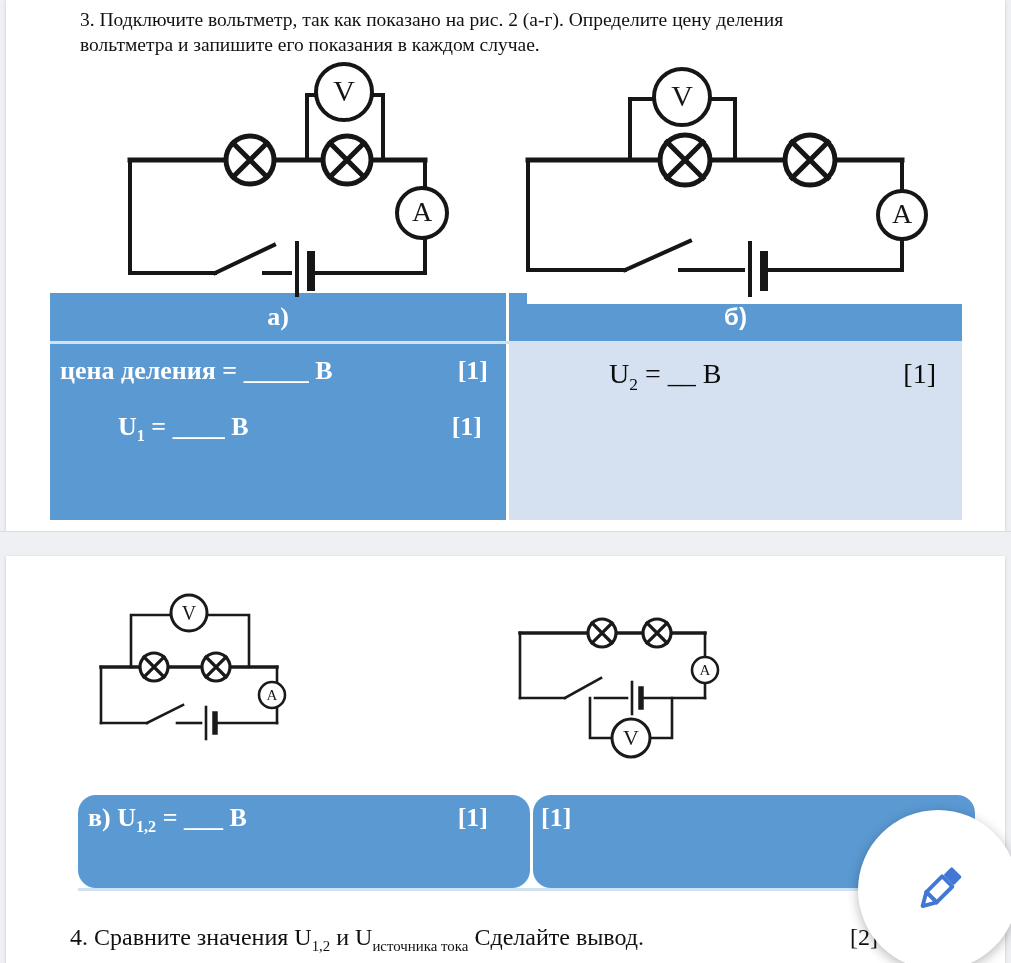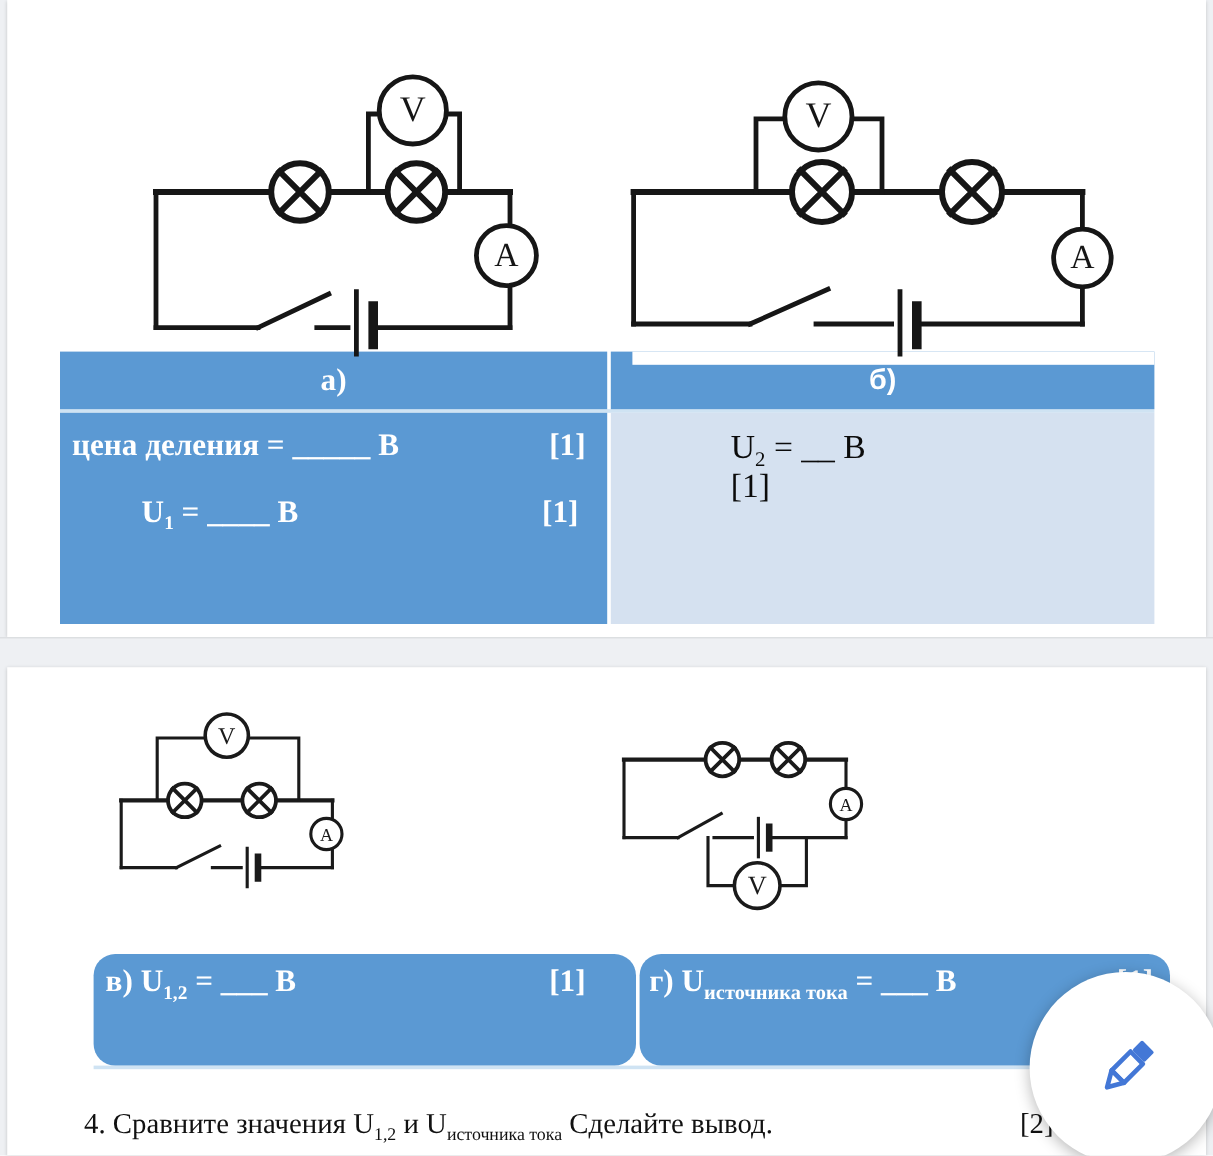--- a/index.html
+++ b/index.html
@@ -22,21 +22,21 @@
   .t1-hcell{background:#5b99d3;color:#fff;display:flex;align-items:center;justify-content:center;position:relative;}
   .t1-hcell.a{width:456px;font-size:26px;font-weight:bold;margin-right:3px;}
   .t1-hcell.b{flex:1;font-size:24px;font-weight:bold;font-family:"Liberation Sans","DejaVu Sans",sans-serif;}
   .hb-strip{position:absolute;left:18px;right:0;top:0;height:11px;background:#ffffff;}
   .t1-body{display:flex;height:176px;}
   .t1-cell-a{width:456px;background:#5b99d3;color:#fff;font-weight:bold;font-size:26px;margin-right:3px;padding:0;}
   .t1-cell-b{flex:1;background:#d5e1f0;color:#0b0b0b;font-size:28px;}
   .ansline{display:flex;align-items:baseline;text-align:right;}
   .t1-cell-a .l1{padding:12px 18px 0 10px;justify-content:space-between;}
   .t1-cell-a .l2{padding:26px 24px 0 68px;justify-content:space-between;}
-  .t1-cell-b .l1{padding:14px 26px 0 100px;justify-content:space-between;flex-direction:column;}
+  .t1-cell-b .l1{padding:14px 26px 0 100px;justify-content:space-between;}
   sub{font-size:62%;line-height:0;}
 
   
   .table2{position:absolute;left:72px;top:239px;width:897px;height:93px;display:flex;z-index:1;border-bottom:3px solid #cfe3f3;}
   .t2-cell{background:#5b99d3;color:#fff;font-weight:bold;font-size:26px;border-radius:18px;}
   .t2-cell.v{width:452px;margin-right:3px;}
   .t2-cell.g{flex:1;}
   .t2-cell .ansline{padding:8px 42px 0 10px;justify-content:space-between;align-items:baseline;}
   .t2-cell.g .ansline{padding:8px 14px 0 8px;}
   .t2-cell.g sub{font-size:17px;}
@@ -49,20 +49,21 @@
        background:#ffffff;box-shadow:0 3px 12px rgba(0,0,0,.28);z-index:10;
        display:flex;align-items:center;justify-content:center;cursor:pointer;}
 
   svg text{font-family:"Liberation Serif","DejaVu Serif",serif;}
 </style>
 </head>
 <body>
 
 <div class="page" id="page1">
 
+  <div class="task-text">3. Подключите вольтметр, так как показано на рис. 2 (а-г). Определите цену деления вольтметра и запишите его показания в каждом случае.</div>
 
   <svg class="circuit" style="left:88px;top:55px" width="372" height="242" viewBox="0 0 372 242">
     <g stroke="#161616" fill="none" stroke-linecap="square">
       <path d="M36,105 H331" stroke-width="5"></path>
       <path d="M36,105 V218" stroke-width="4"></path>
       <path d="M331,105 V218" stroke-width="4"></path>
       <g>
         <path d="M36,218 H121" stroke-width="4"></path>
         <path d="M121,218 L180,190" stroke-width="4"></path>
         <path d="M170,218 H196" stroke-width="4"></path>
@@ -234,21 +235,20 @@
 
   <div class="table2">
     <div class="t2-cell v">
       <div class="ansline">
         <span><span>в) U</span><sub>1,2</sub><span> = ___ В</span></span>
         <span class="mark">[1]</span>
       </div>
     </div>
     <div class="t2-cell g">
       <div class="ansline">
-        <span><span>г) U</span><sub>источника тока</sub><span> = ___ В</span></span>
         <span class="mark">[1]</span>
       </div>
     </div>
   </div>
 
   <div class="task4">
     <span><span>4. Сравните значения U</span><sub>1,2</sub><span> и U</span><sub>источника тока</sub><span> Сделайте вывод.</span></span>
     <span class="grow"></span>
     <span class="mark">[2]</span>
   </div>

